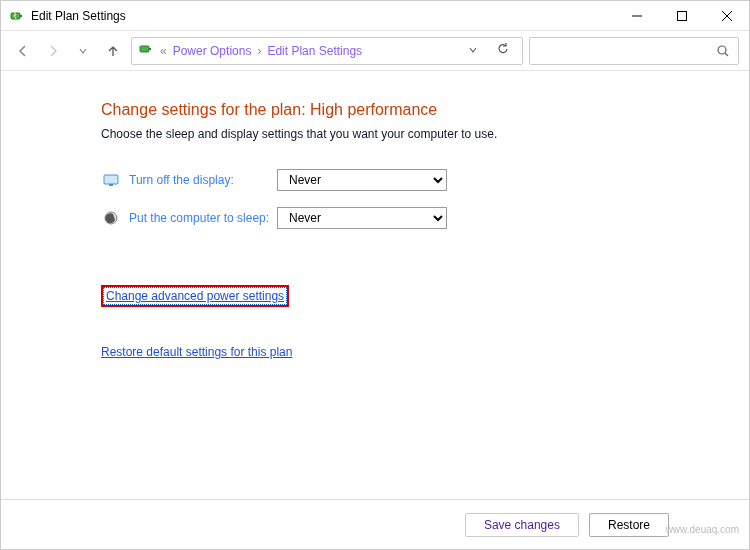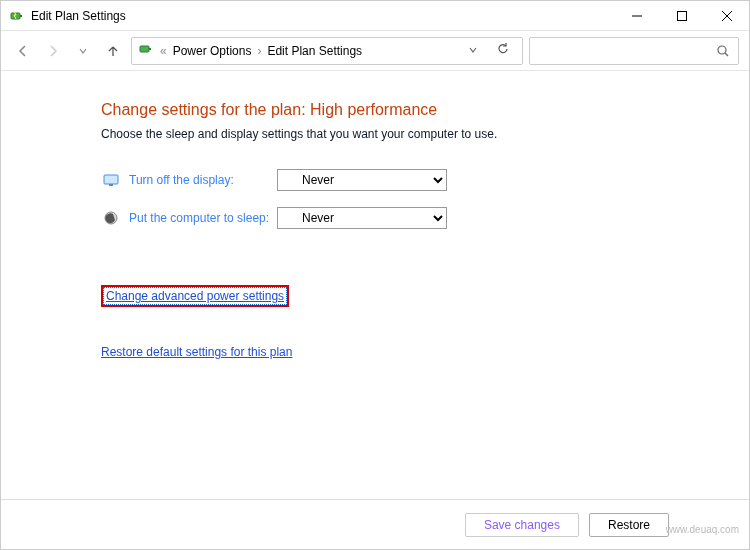--- a/index.html
+++ b/index.html
@@ -19,54 +19,54 @@
 .navbar {
   height: 40px; display: flex; align-items: center; padding: 0 10px; gap: 6px;
   border-bottom: 1px solid #e5e5e5;
 }
 .nav-btn { width: 24px; height: 24px; display: flex; align-items: center; justify-content: center; color: #888; }
 .nav-up { color: #555; }
 .addr {
   flex: 1; height: 28px; border: 1px solid #ccc; display: flex; align-items: center;
   padding: 0 6px; font-size: 12px; color: #333; gap: 6px; border-radius: 2px;
 }
-.addr .crumb-link { color: #000000; }
+.addr .crumb-link { color: #8b5cf6; }
 .addr .sep { color: #888; }
 .addr-spacer { flex: 1; }
 .addr-btn { color: #555; padding: 0 6px; }
 .search {
   width: 210px; height: 28px; border: 1px solid #ccc; display: flex; align-items: center;
   padding: 0 8px; border-radius: 2px;
 }
 .search svg { margin-left: auto; }
 .content { flex: 1; padding: 30px 0 0 100px; }
 .heading { color: #c2410c; font-size: 16px; margin: 0 0 8px 0; font-weight: 400; }
 .subtext { font-size: 12px; color: #0f172a; margin: 0 0 28px 0; }
 .row { display: flex; align-items: center; margin-bottom: 16px; }
 .row .ricon { width: 20px; height: 20px; display: flex; align-items: center; justify-content: center; margin-right: 8px; }
 .row .rlabel { font-size: 12px; color: #3b82f6; width: 148px; }
 .row select {
   width: 170px; height: 22px; font-size: 12px; border: 1px solid #999; background: #fff;
-  padding: 0 20px;
+  padding: 0 7px;
 }
 .links { margin-top: 32px; }
 .link {
   font-size: 12px; color: #1d4ed8; text-decoration: underline; display: inline-block;
   margin-bottom: 14px; cursor: pointer; margin-top: 24px;
 }
 .highlight { border: 2px solid #d40000; padding: 2px 3px; outline: 1px dotted #0066cc; outline-offset: -3px; }
 .footer {
   border-top: 1px solid #ddd; height: 50px; display: flex; align-items: center;
   justify-content: flex-end; padding: 0 80px; gap: 10px;
 }
 .btn {
   height: 24px; padding: 0 18px; font-size: 12px; border: 1px solid #aaa;
   background: #fff; border-radius: 2px; display: flex; align-items: center;
 }
-.btn.disabled { color: #8b5cf6; border-color: #ccc; }
+.btn.disabled { color: #4c1d95; border-color: #ccc; }
 .watermark { position: absolute; bottom: 14px; right: 10px; font-size: 10px; color: #bbb; }
 </style>
 </head>
 <body>
 
 <div class="window">
 
   <div class="titlebar">
     <span class="app-icon">
       <svg width="16" height="16" viewBox="0 0 16 16">

